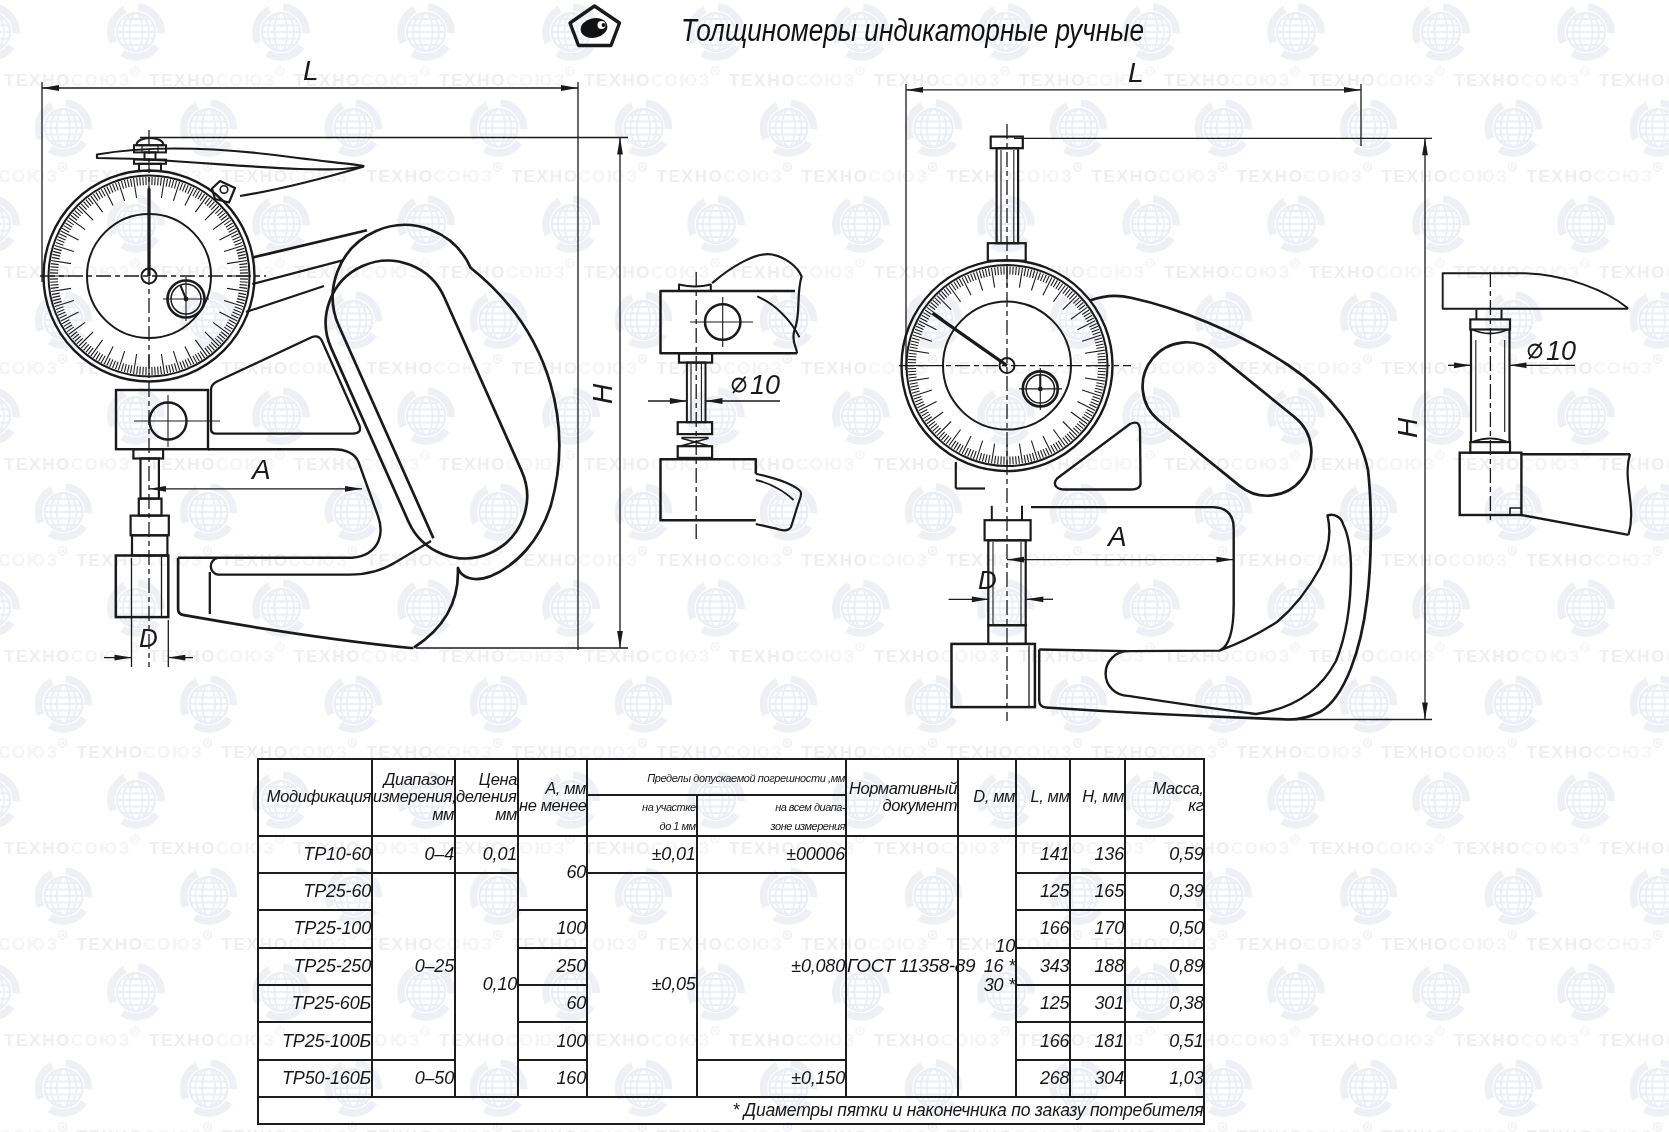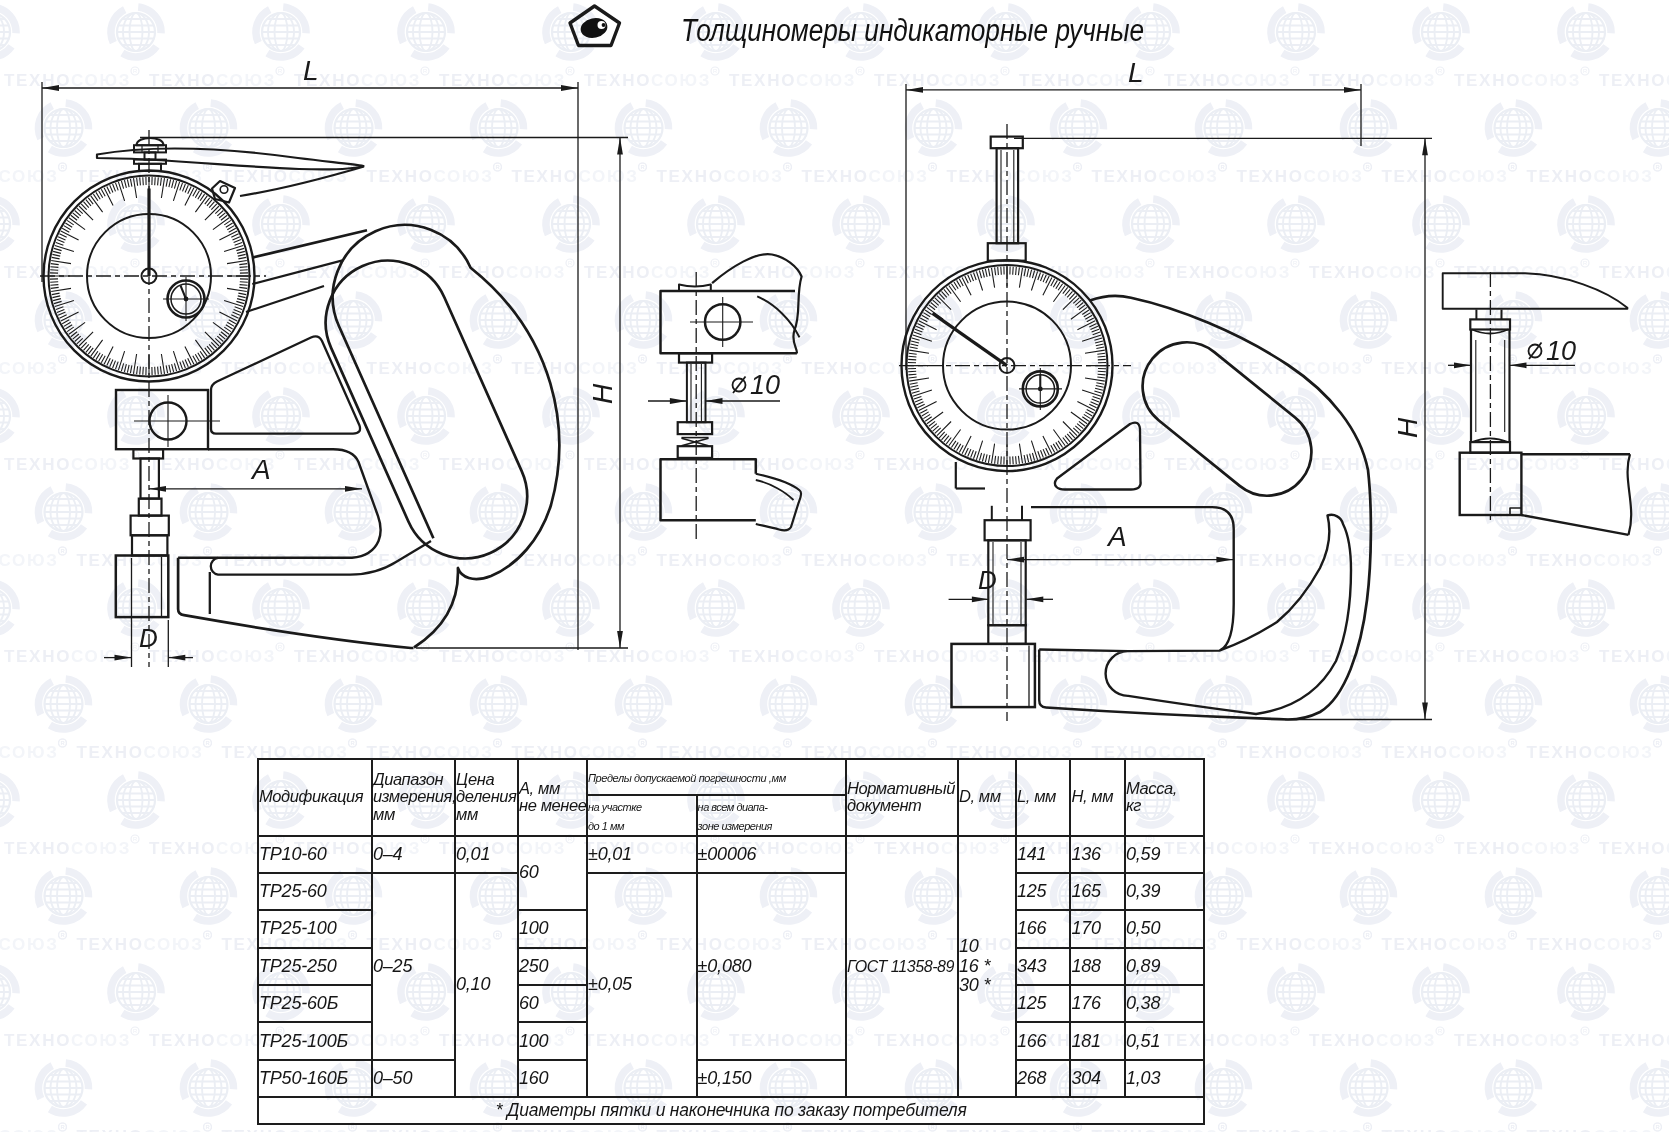--- a/index.html
+++ b/index.html
@@ -1,19 +1,19 @@
 <!DOCTYPE html>
 <html><head><meta charset="utf-8"><style>
 html,body{margin:0;padding:0;width:1669px;height:1132px;background:#fff;overflow:hidden}
 table{border-collapse:collapse;table-layout:fixed;font-family:"Liberation Sans",sans-serif;
 font-style:italic;font-size:18px;color:#161616;letter-spacing:-0.2px}
-td{border:2px solid #1d1d1d;text-align:left;vertical-align:middle;padding:0;line-height:1.07}
+td{border:2px solid #1d1d1d;text-align:right;vertical-align:middle;padding:0;line-height:1.07}
 .hd{font-size:16.5px;letter-spacing:-0.4px}
 .sm{font-size:11px;letter-spacing:-0.5px}
-.foot{text-align:center;font-size:17.5px}
+.foot{text-align:right;font-size:17.5px}
 </style></head>
 <body>
 <div style="position:relative;width:1669px;height:1132px">
 <svg width="1669" height="1132" viewBox="0 0 1669 1132" style="position:absolute;left:0;top:0">
       <defs>
         <pattern id="wm" patternUnits="userSpaceOnUse" width="145" height="192">
           <text x="4" y="86" font-family="Liberation Sans, sans-serif" font-weight="bold" font-size="17" letter-spacing="1.7"><tspan fill="#edeff5">ТЕХНО</tspan><tspan fill="#f3f5f9">СОЮЗ</tspan></text>
           <circle cx="135" cy="71" r="4" stroke="#edeff5" stroke-width="1.2" fill="none"></circle>
           <text x="135" y="73.4" font-family="Liberation Sans, sans-serif" font-size="5.8" fill="#edeff5" text-anchor="middle">R</text>
           <g transform="translate(63.5,128)" fill="none">
@@ -279,21 +279,21 @@
           <td style="height:27px"><span class="sm">на участке<br>до 1 мм</span></td>
           <td><span class="sm">на всем диапа-<br>зоне измерения</span></td>
         </tr>
         <tr>
           <td style="height:35.4px">ТР10-60</td>
           <td>0–4</td>
           <td>0,01</td>
           <td rowspan="2">60</td>
           <td>±0,01</td>
           <td>±00006</td>
-          <td rowspan="7" style="white-space:nowrap;font-size:16px;letter-spacing:-0.4px">ГОСТ 11358-89</td>
+          <td rowspan="7" style="white-space:nowrap;font-size:19px;letter-spacing:-0.4px">ГОСТ 11358-89</td>
           <td rowspan="7">10<br>16 *<br>30 *</td>
           <td>141</td>
           <td>136</td>
           <td>0,59</td>
         </tr>
         <tr>
           <td style="height:35.4px">ТР25-60</td>
           <td rowspan="5">0–25</td>
           <td rowspan="6">0,10</td>
           <td rowspan="6">±0,05</td>
@@ -313,21 +313,21 @@
           <td style="height:35.4px">ТР25-250</td>
           <td>250</td>
           <td>343</td>
           <td>188</td>
           <td>0,89</td>
         </tr>
         <tr>
           <td style="height:35.4px">ТР25-60Б</td>
           <td>60</td>
           <td>125</td>
-          <td>176</td>
+          <td>301</td>
           <td>0,38</td>
         </tr>
         <tr>
           <td style="height:35.4px">ТР25-100Б</td>
           <td>100</td>
           <td>166</td>
           <td>181</td>
           <td>0,51</td>
         </tr>
         <tr>

